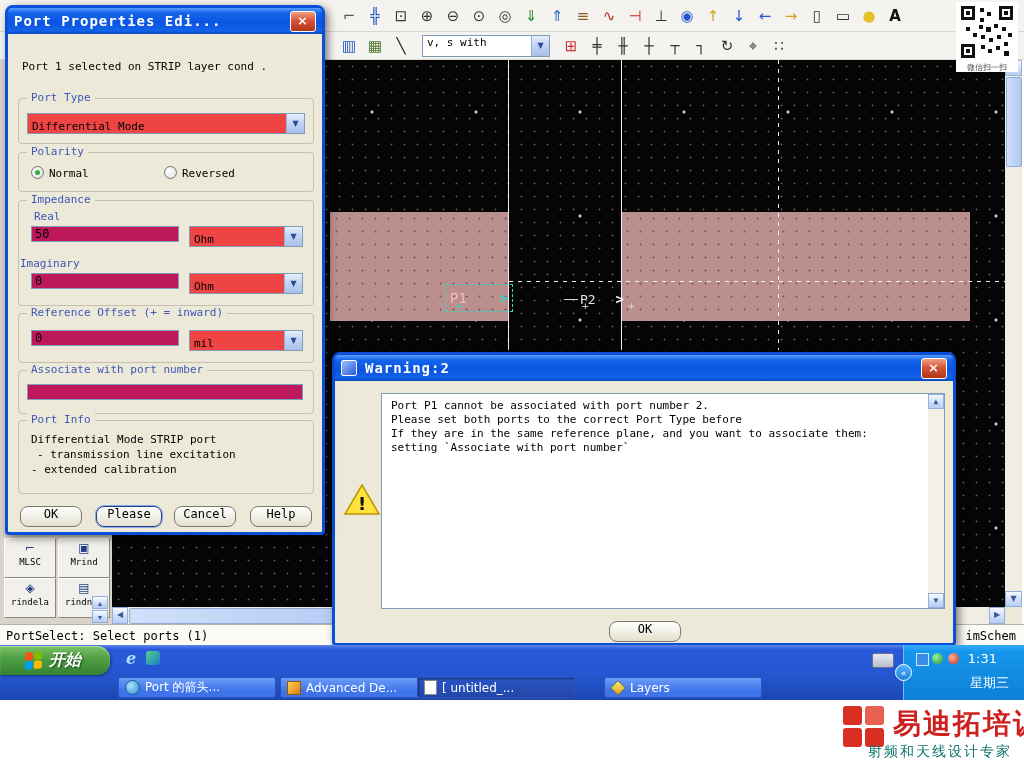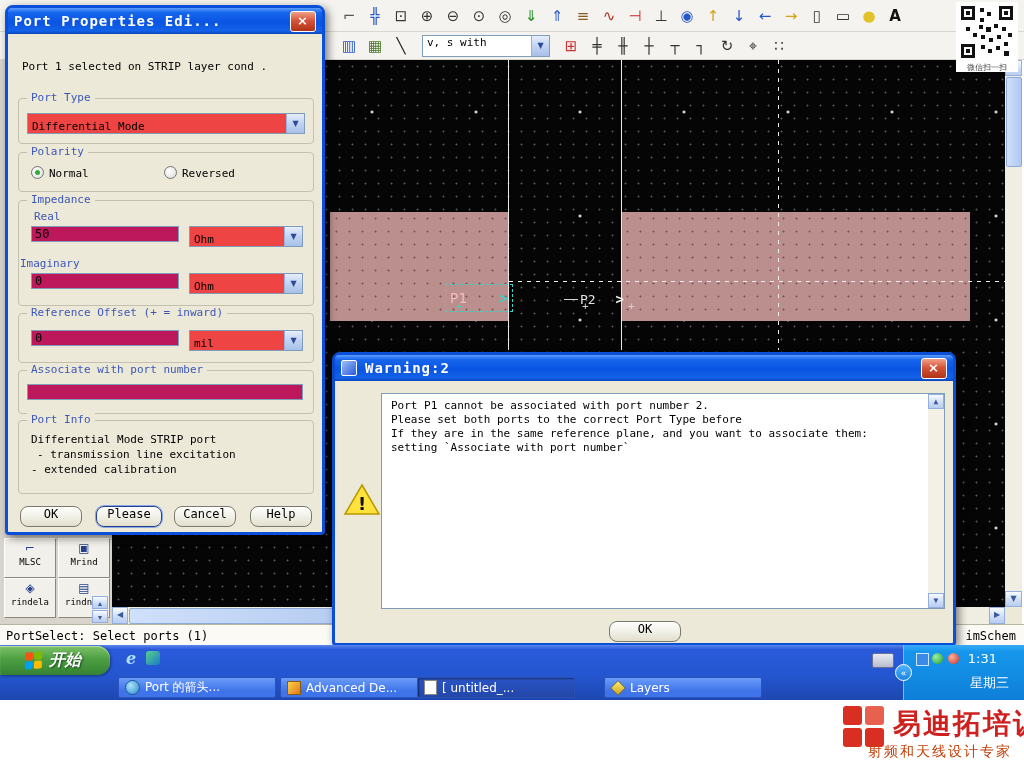--- a/index.html
+++ b/index.html
@@ -362,14 +362,14 @@
 </div>
 
 <div style="position:absolute;left:0;top:700px;width:1024px;height:68px;background:#fff;z-index:2">
   <div style="position:absolute;left:843px;top:6px;width:42px;height:42px;background:#fff;display:grid;grid-template-rows:19px 19px;grid-template-columns:19px 19px;gap:3px">
     <span style="background:#d92f22;border-radius:3px"></span>
       <span style="background:#e8604e;border-radius:3px"></span>
     <span style="background:#d92f22;border-radius:3px"></span>
       <span style="background:#d92f22;border-radius:3px"></span>
   </div>
   <span style="position:absolute;left:893px;top:5px;color:#cf2020;font-weight:bold;font-size:28px;letter-spacing:2px;white-space:nowrap">易迪拓培训</span>
-  <span style="position:absolute;left:868px;top:43px;color:#c2410c;font-size:14px;letter-spacing:2px;white-space:nowrap">射频和天线设计专家</span>
+  <span style="position:absolute;left:868px;top:43px;color:#0f766e;font-size:14px;letter-spacing:2px;white-space:nowrap">射频和天线设计专家</span>
 </div>
 
 </body></html>

